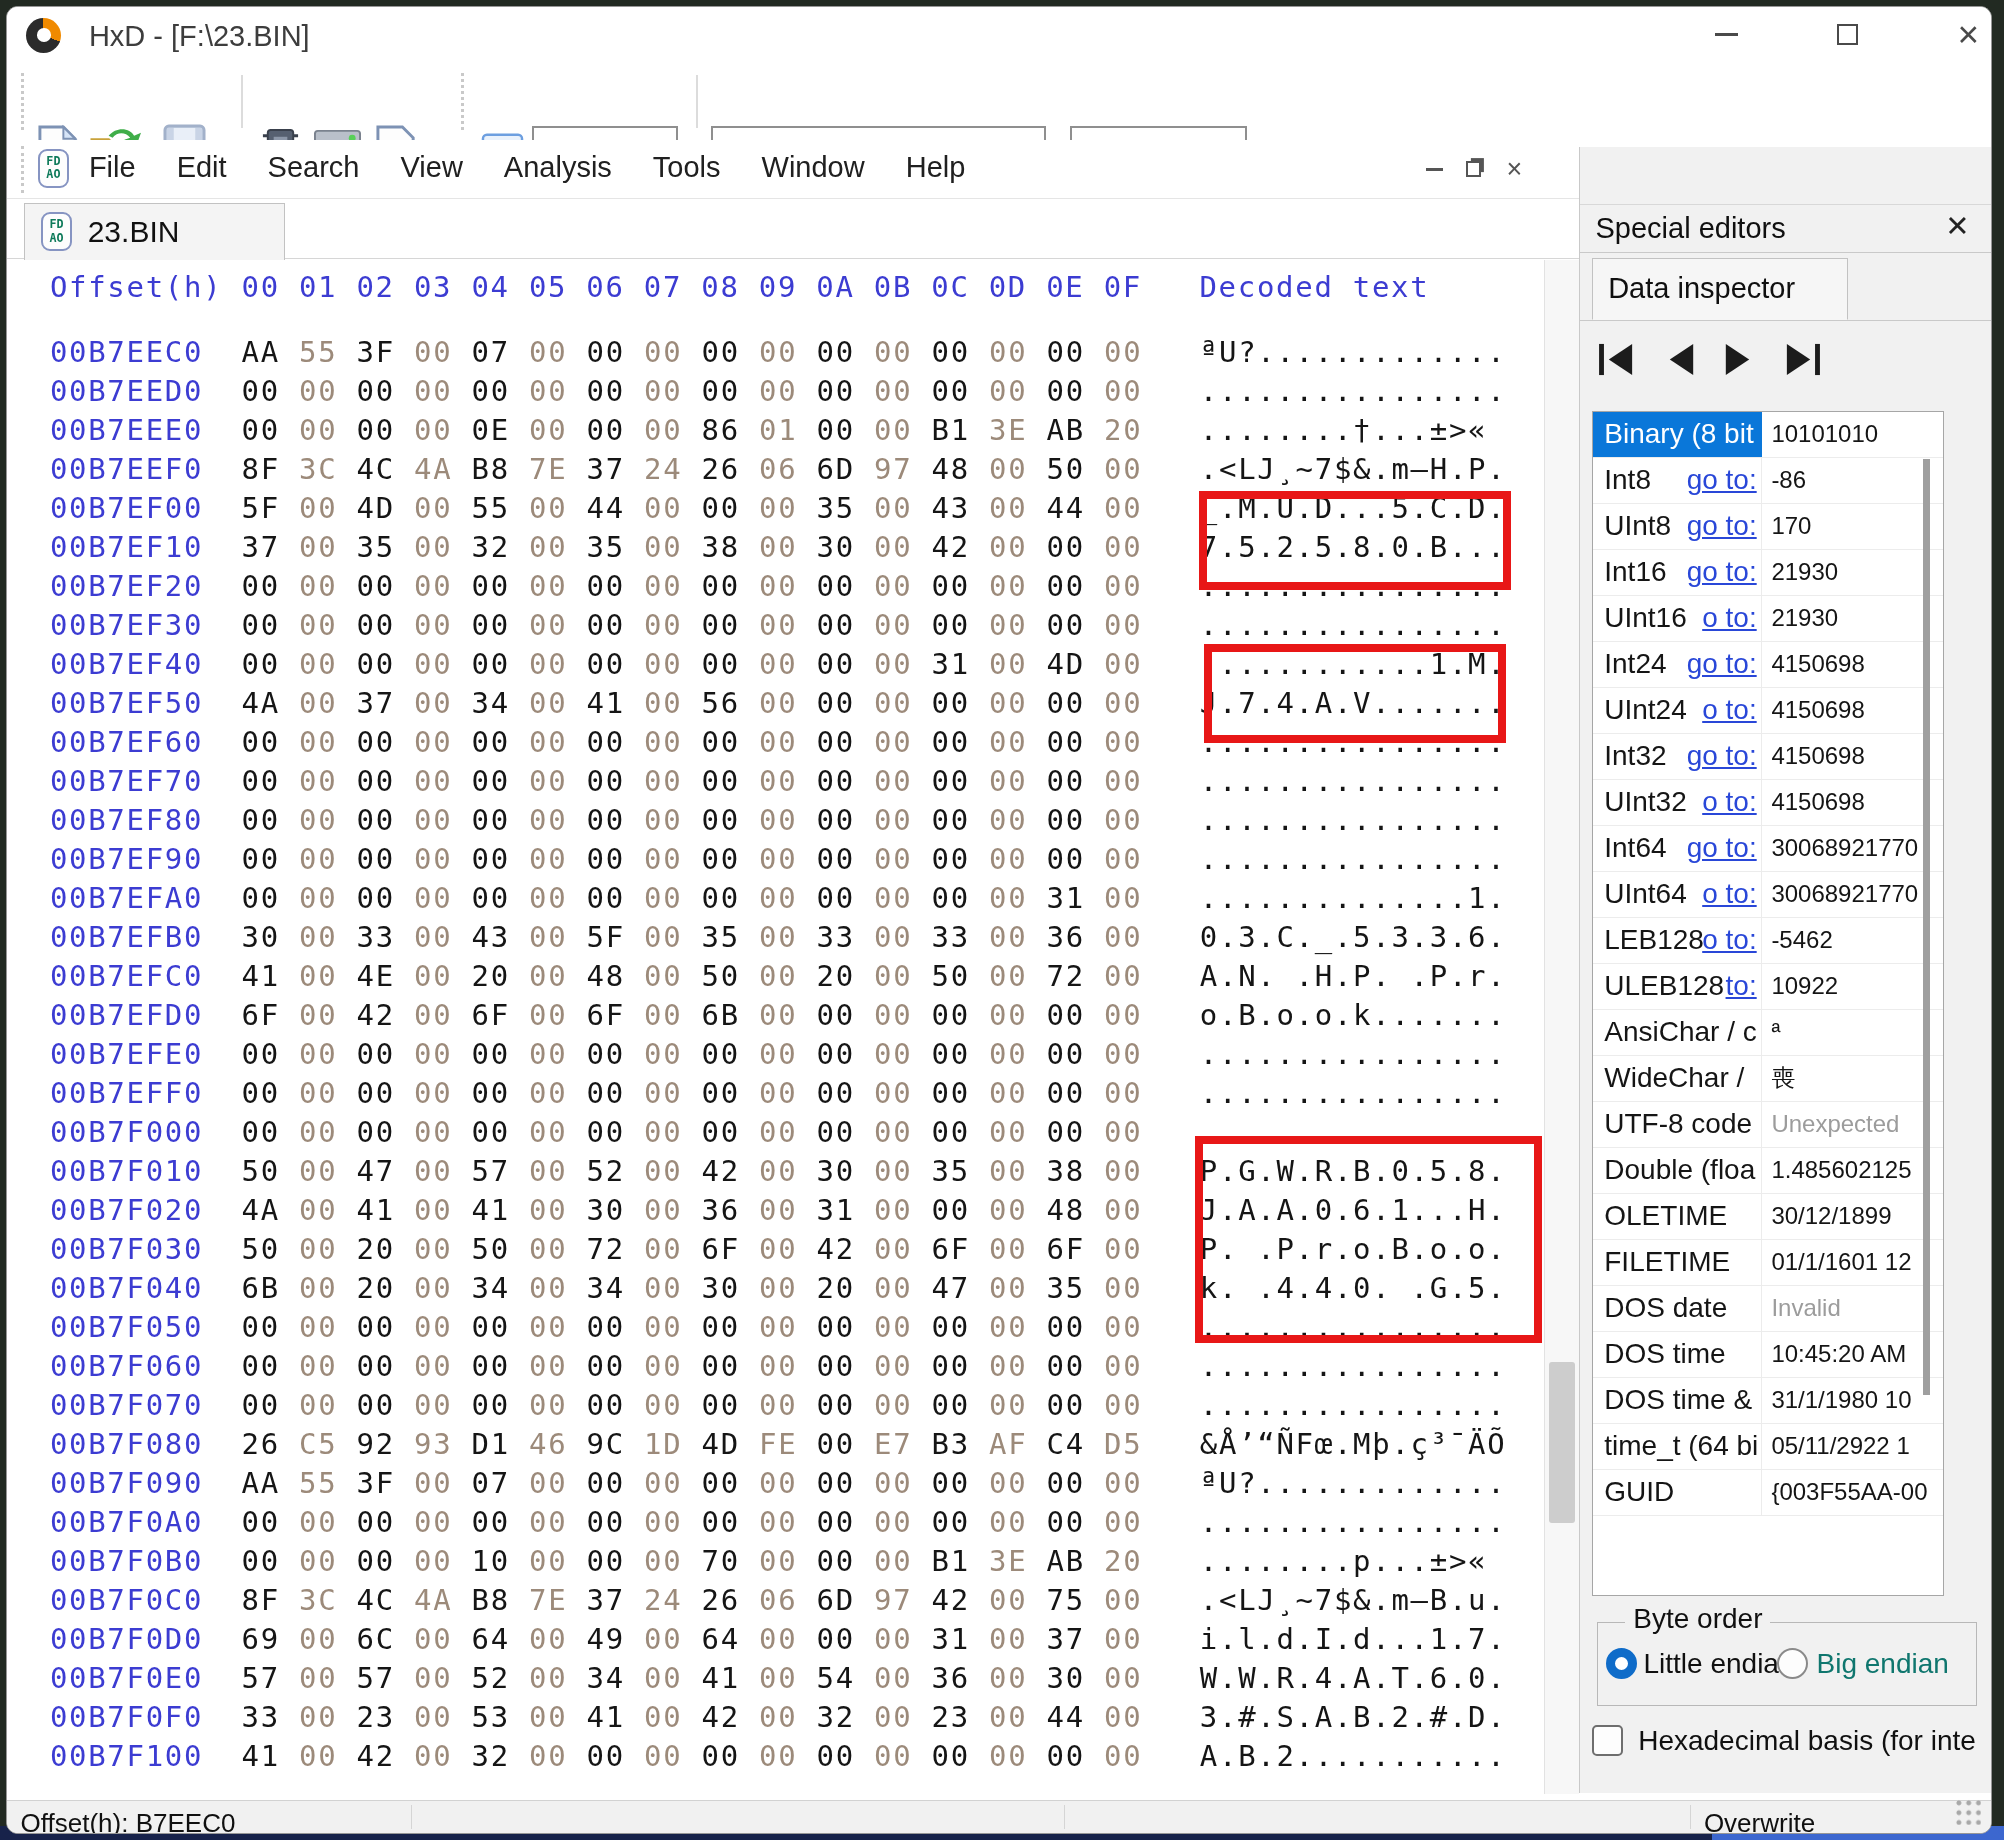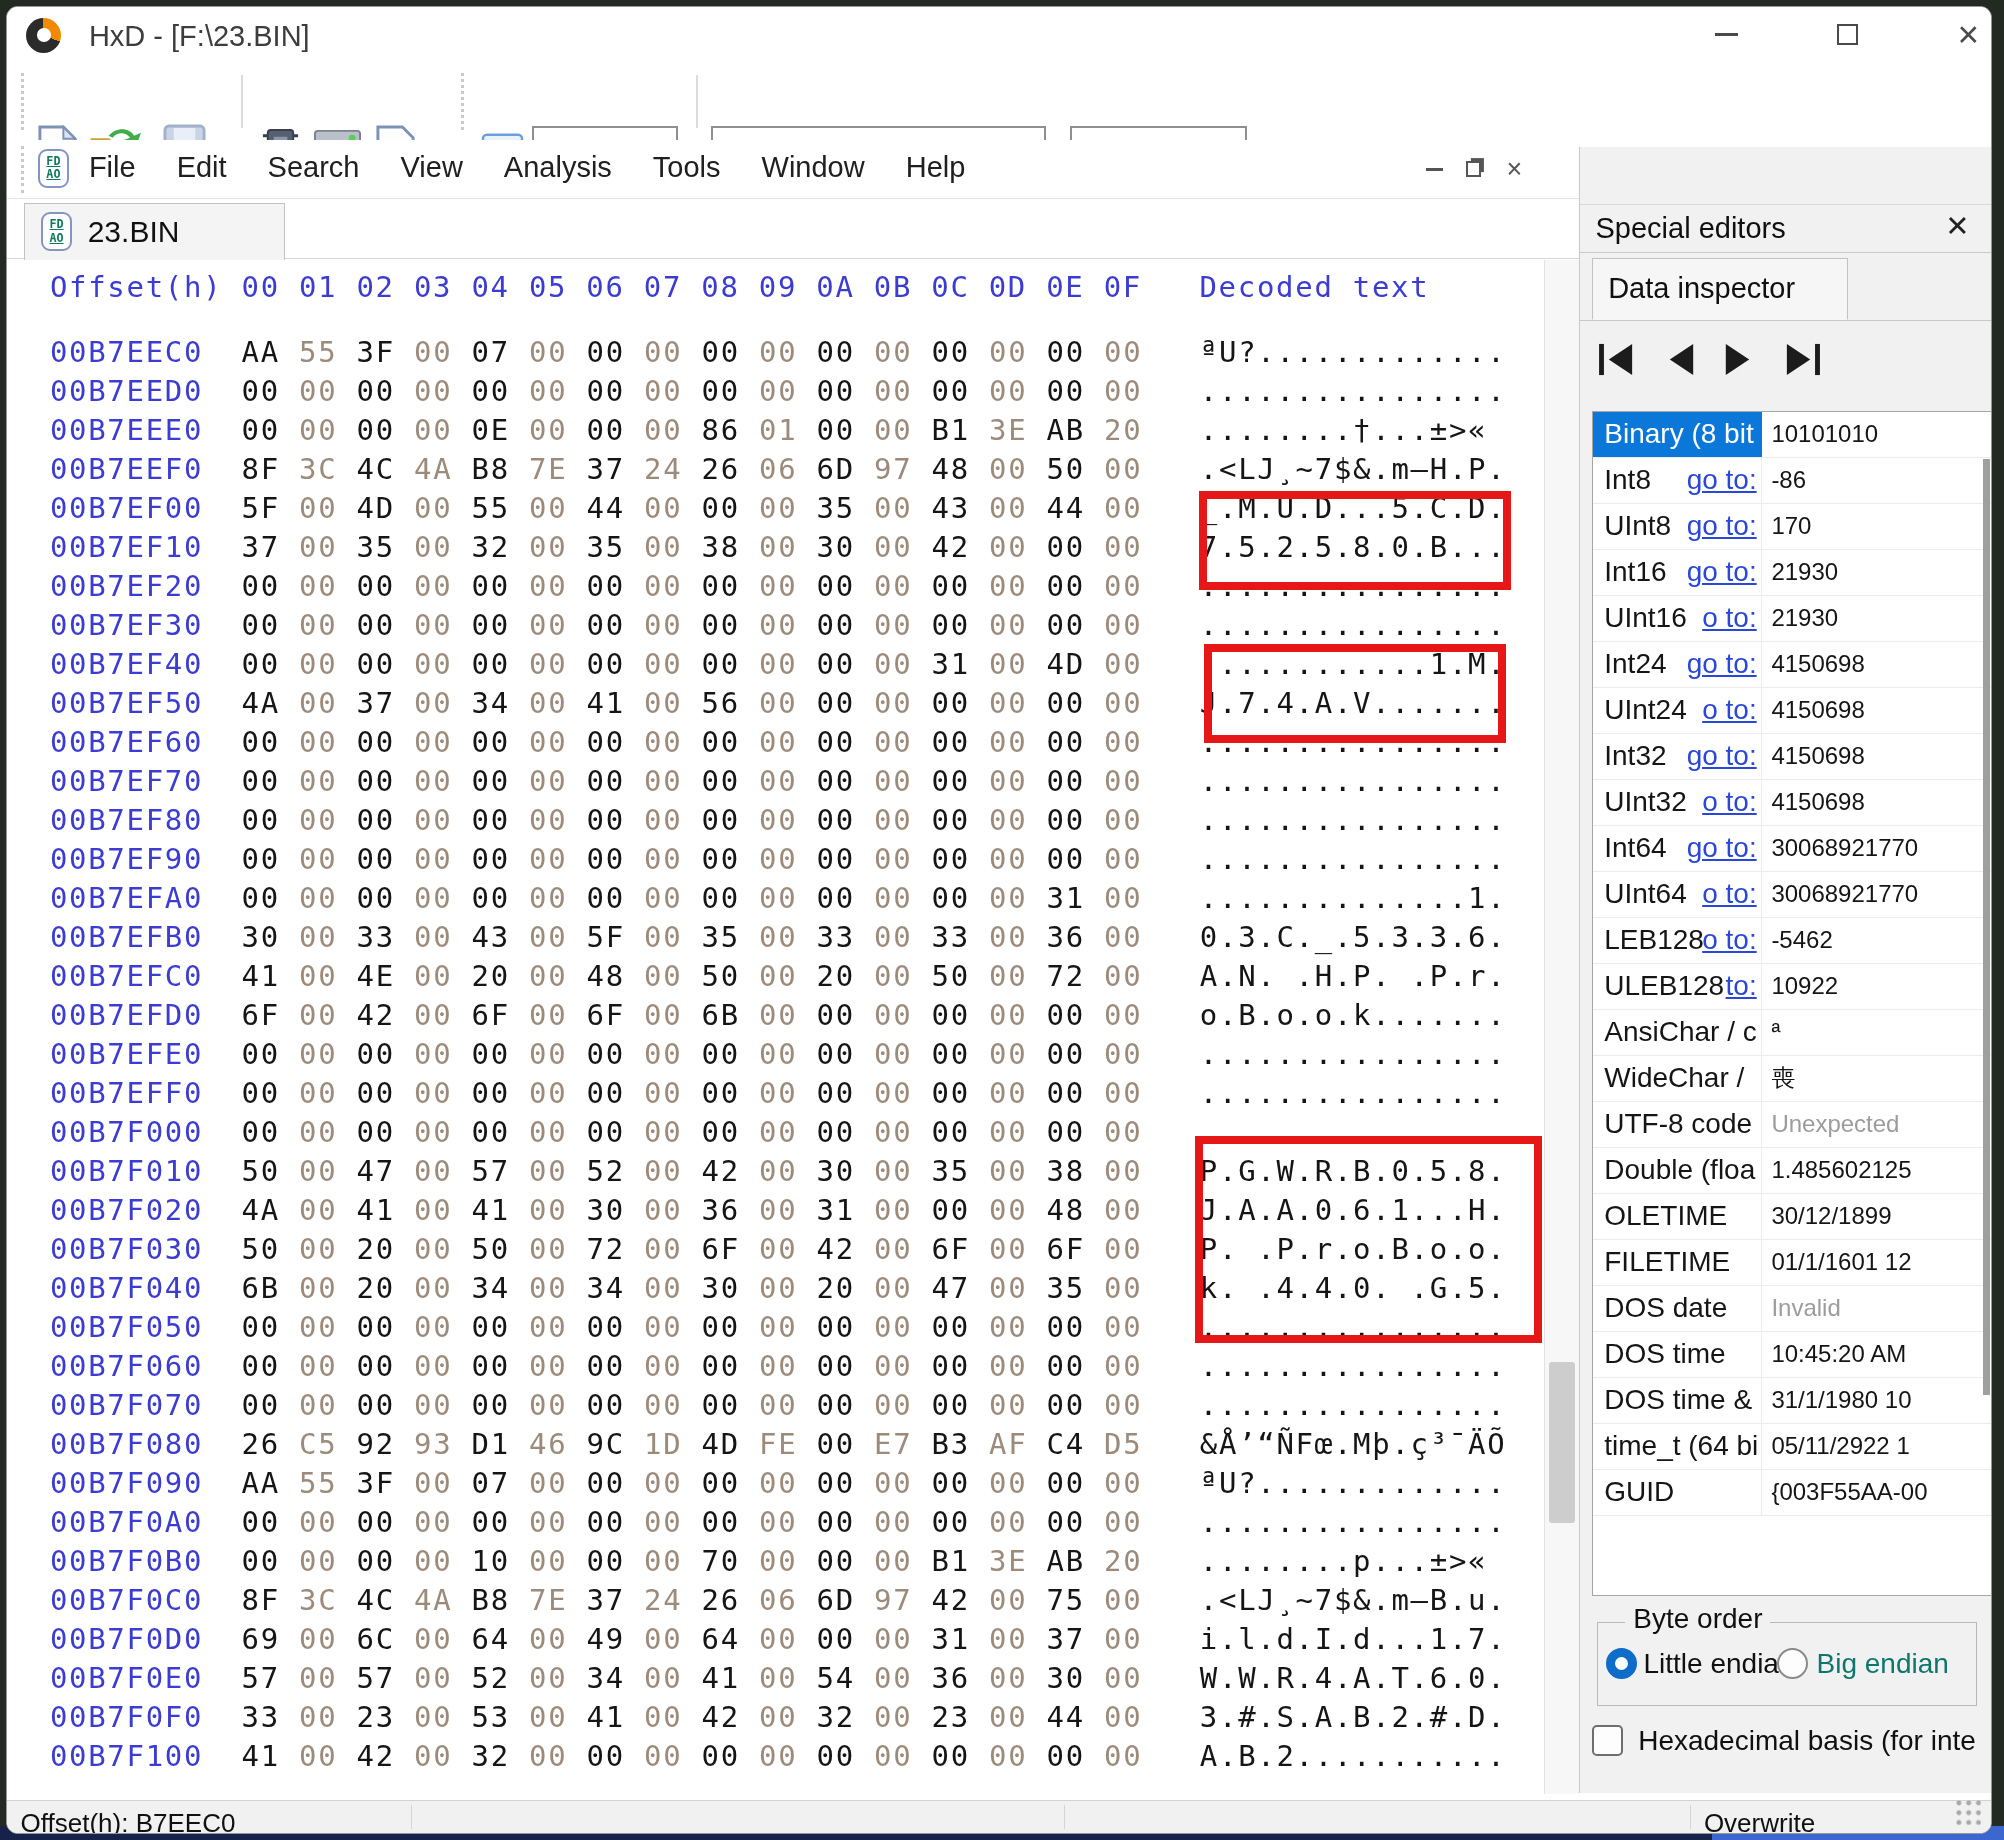--- a/index.html
+++ b/index.html
@@ -32,21 +32,21 @@
   .combo { position:absolute; top:62px; height:51px; background:#fff; border:2px solid #8f8f8f;
            display:flex; align-items:center; font-size:28px; color:#101010; padding-left:11.7px; }
   .combo .chev { position:absolute; right:13.7px; top:15.6px; width:13.7px; height:13.7px;
                  border:solid #555; border-width:0 0 2.9px 2.9px; transform:rotate(-45deg); }
 
   
   .menubar { position:absolute; left:0; top:133px; right:0; height:59px; background:#fff; border-bottom:1px solid #e5e5e5; }
   .menu-wrap { position:absolute; left:82px; top:10.7px; display:flex; gap:41px; }
   .menu-item { font-size:29px; color:#202020; }
   .docicon { width:31px; height:39px; background:#fdfdfd; border:2px solid #8694c2; border-radius:9px;
-             font:bold 11.7px/13.7px "DejaVu Sans Mono",monospace; color:#0e7a5a; text-align:center; padding-top:3.9px;text-decoration:underline; }
+             font:bold 11.7px/13.7px "DejaVu Sans Mono",monospace; color:#0e7a5a; text-align:center; padding-top:3.9px; }
   .mdi-btn { position:absolute; top:9.8px; width:35px; height:39px; display:flex; align-items:center; justify-content:center; color:#555; }
   .mdi-min { width:17.6px; height:2.9px; background:#555; }
   .mdi-max { width:15.6px; height:15.6px; border:2px solid #555; box-shadow:3.9px -3.9px 0 -1px #555; }
   .mdi-close { font-size:27px; }
 
   
   .tabrow { position:absolute; left:0; top:192px; width:1572px; height:60px; background:#fff; border-bottom:1px solid #d6d6d6; }
   .tab { position:absolute; left:17.6px; top:3.9px; height:57px; width:261px; background:#f4f4f4;
          border:1px solid #c2c2c2; border-bottom:none; display:flex; align-items:center; gap:15.6px;
          padding-left:15.6px; font-size:30px; color:#101010; }
@@ -76,21 +76,21 @@
              border-top:1px solid #d8d8d8; border-bottom:1px solid #c9c9c9; }
   .p-title span.t { position:absolute; left:15.6px; top:6.8px; font-size:29px; color:#101010; }
   .p-close { position:absolute; right:23.4px; top:3.9px; font-size:29px; color:#222; }
   .p-tabline { position:absolute; left:0; top:173px; width:100%; border-bottom:1px solid #c9c9c9; }
   .p-tab { position:absolute; left:11.7px; top:111px; width:256px; height:62px; background:#f6f6f6;
            border:1px solid #c2c2c2; border-bottom:1px solid #f6f6f6; font-size:29px; color:#101010;
            display:flex; align-items:center; padding-left:15.6px; z-index:3; }
   .p-nav { position:absolute; left:17.6px; top:195px; display:flex; gap:21.5px; }
   .p-nav svg { display:block; }
 
-  .igrid { position:absolute; left:11.7px; top:264px; width:412px; height:1185px; background:#fff;
+  .igrid { position:absolute; left:11.7px; top:264px; width:352px; height:1185px; background:#fff;
            border:1px solid #a6a6a6; overflow:hidden; }
   .irow { display:flex; height:46px; border-bottom:1px solid #ececec; }
   .ilabel { width:169px; flex:none; position:relative; font-size:28px; color:#151515; padding-left:11.7px;
             display:flex; align-items:center; overflow:hidden; white-space:nowrap; border-right:1px solid #ececec; }
   .goto { position:absolute; right:3.9px; color:#2947d8; text-decoration:underline; }
   .ival { flex:1; font-size:24px; color:#151515; display:flex; align-items:center; padding-left:9.8px;
           overflow:hidden; white-space:nowrap; }
   .sel .ilabel { background:#0a77d9; color:#fff; border-right-color:#0a77d9; }
   .muted { color:#9c9c9c; }
   .gthumb { position:absolute; right:12.7px; top:47px; width:6.8px; height:936px; background:#9f9f9f; z-index:3; }

